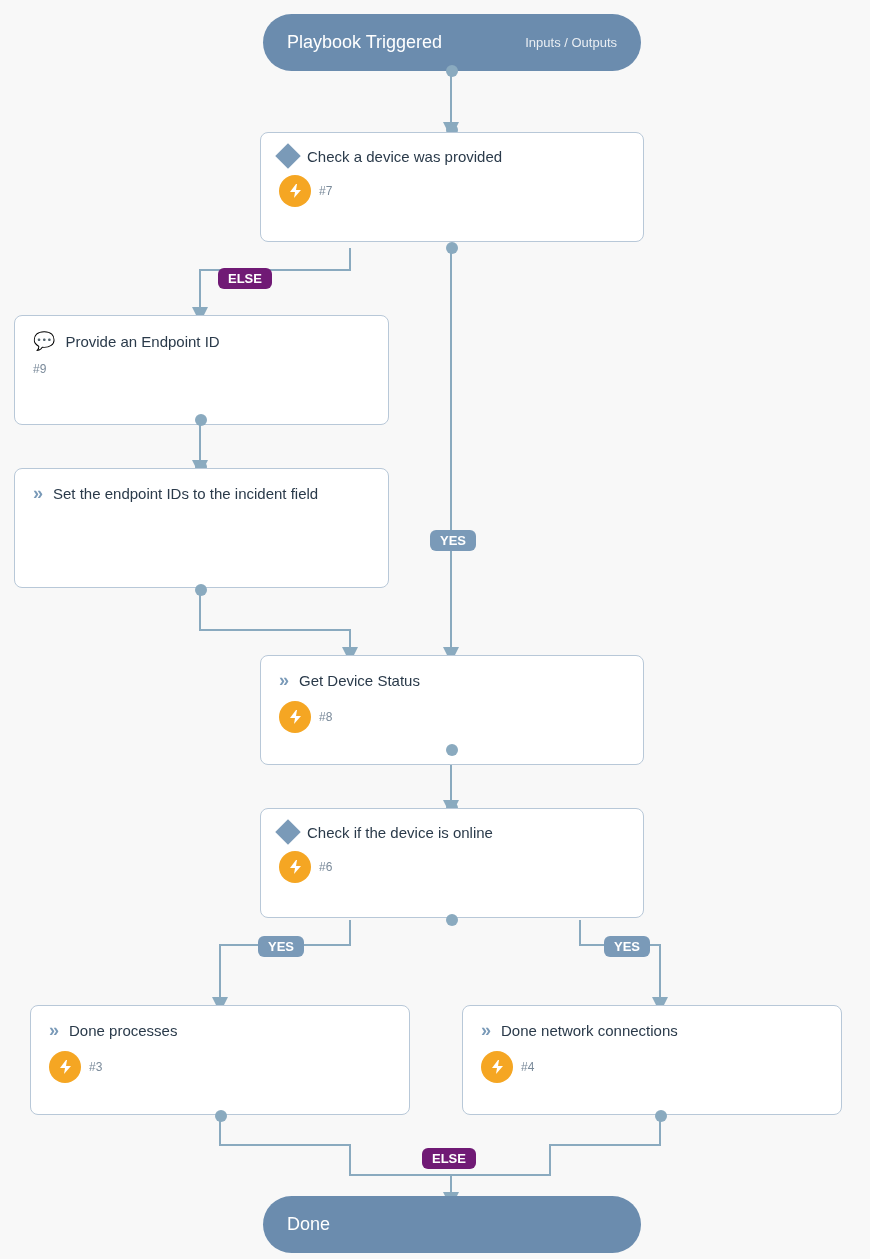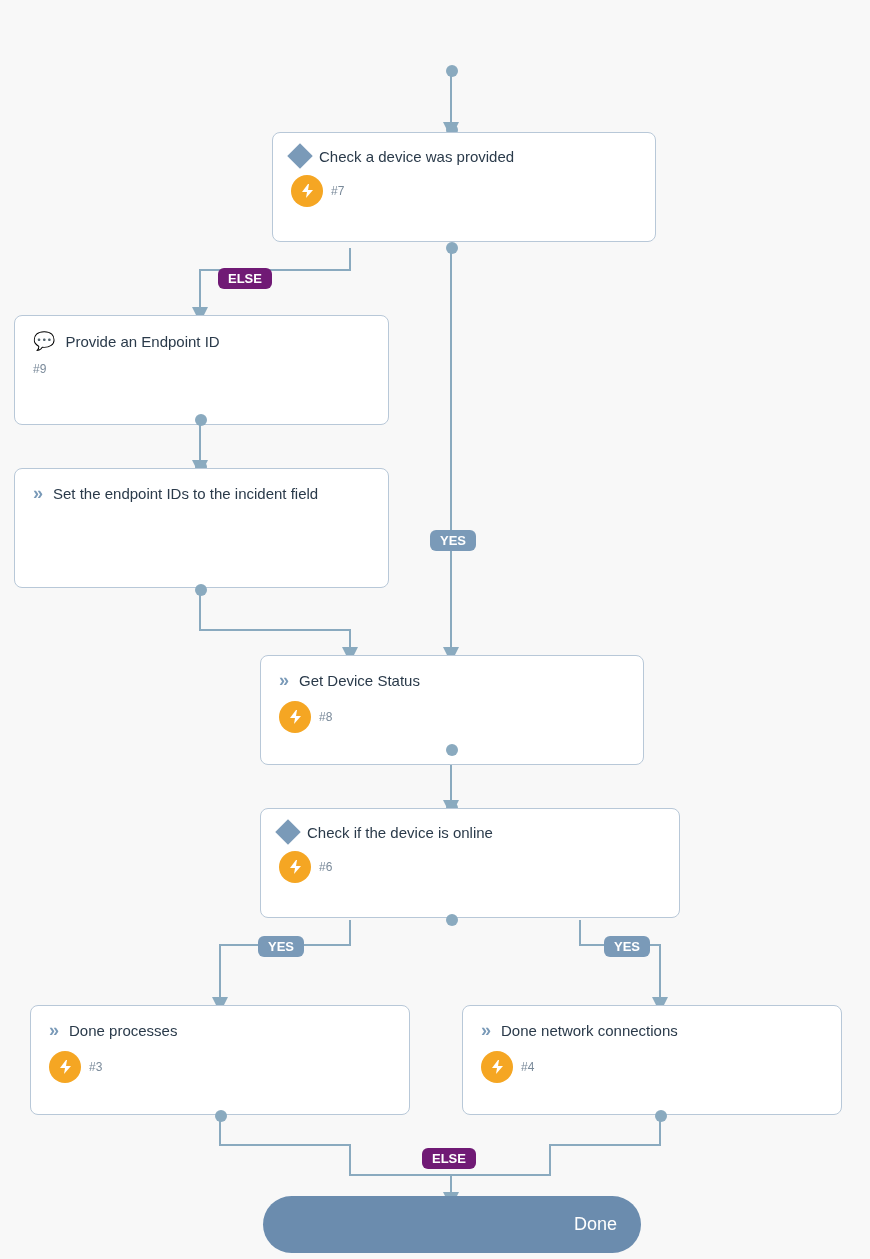--- a/index.html
+++ b/index.html
@@ -181,25 +181,29 @@
 
     <path d="M220 1115 L220 1145 L350 1145 L350 1160" stroke="#8aaabf" stroke-width="2" fill="none"></path>
 
     <path d="M660 1115 L660 1145 L550 1145 L550 1160" stroke="#8aaabf" stroke-width="2" fill="none"></path>
 
     <path d="M350 1160 L350 1175 L451 1175 L451 1190" stroke="#8aaabf" stroke-width="2" fill="none"></path>
     <path d="M550 1160 L550 1175 L451 1175" stroke="#8aaabf" stroke-width="2" fill="none"></path>
     <line x1="451" y1="1175" x2="451" y2="1200" stroke="#8aaabf" stroke-width="2" marker-end="url(#arrowhead)"></line>
   </svg>
 
+  <div class="pill-node" style="left:263px; top:14px; width:378px; height:57px;">
+    <span class="pill-title">Playbook Triggered</span>
+    <span class="pill-subtitle">Inputs / Outputs</span>
+  </div>
 
   <div class="conn-dot" style="left:452px; top:71px;"></div>
   <div class="conn-dot" style="left:452px; top:130px;"></div>
 
-  <div class="std-node" style="left:272px; top:132px; width:384px; min-height:110px;">
+  <div class="std-node" style="left:260px; top:132px; width:384px; min-height:110px;">
     <div class="node-title-row">
       <span class="diamond-icon"></span>
       <span class="node-title">Check a device was provided</span>
     </div>
     <div class="node-footer">
       <div class="lightning-badge">
         <svg viewBox="0 0 16 16" fill="white">
             <path d="M9 1L3 9h5l-1 6 7-8H9l1-6z"></path>
           </svg>
       </div>
@@ -250,21 +254,21 @@
             <path d="M9 1L3 9h5l-1 6 7-8H9l1-6z"></path>
           </svg>
       </div>
       <span class="node-num">#8</span>
     </div>
   </div>
 
   <div class="conn-dot" style="left:452px; top:750px;"></div>
   <div class="conn-dot" style="left:452px; top:808px;"></div>
 
-  <div class="std-node" style="left:260px; top:808px; width:420px; min-height:110px;">
+  <div class="std-node" style="left:260px; top:808px; width:384px; min-height:110px;">
     <div class="node-title-row">
       <span class="diamond-icon"></span>
       <span class="node-title">Check if the device is online</span>
     </div>
     <div class="node-footer">
       <div class="lightning-badge">
         <svg viewBox="0 0 16 16" fill="white">
             <path d="M9 1L3 9h5l-1 6 7-8H9l1-6z"></path>
           </svg>
       </div>
@@ -314,17 +318,17 @@
 
   <div class="conn-dot" style="left:221px; top:1116px;"></div>
   <div class="conn-dot" style="left:661px; top:1116px;"></div>
 
   <div class="label-badge dark" style="left:422px; top:1148px;">
     <span>ELSE</span>
   </div>
 
   <div class="conn-dot" style="left:452px; top:1200px;"></div>
 
-  <div class="pill-node" style="left:263px; top:1196px; width:378px; height:57px; justify-content:flex-end;">
+  <div class="pill-node" style="left:263px; top:1196px; width:378px; height:57px; justify-content:flex-start;">
     <span class="pill-title">Done</span>
   </div>
 
 </div>
 
 </body></html>

